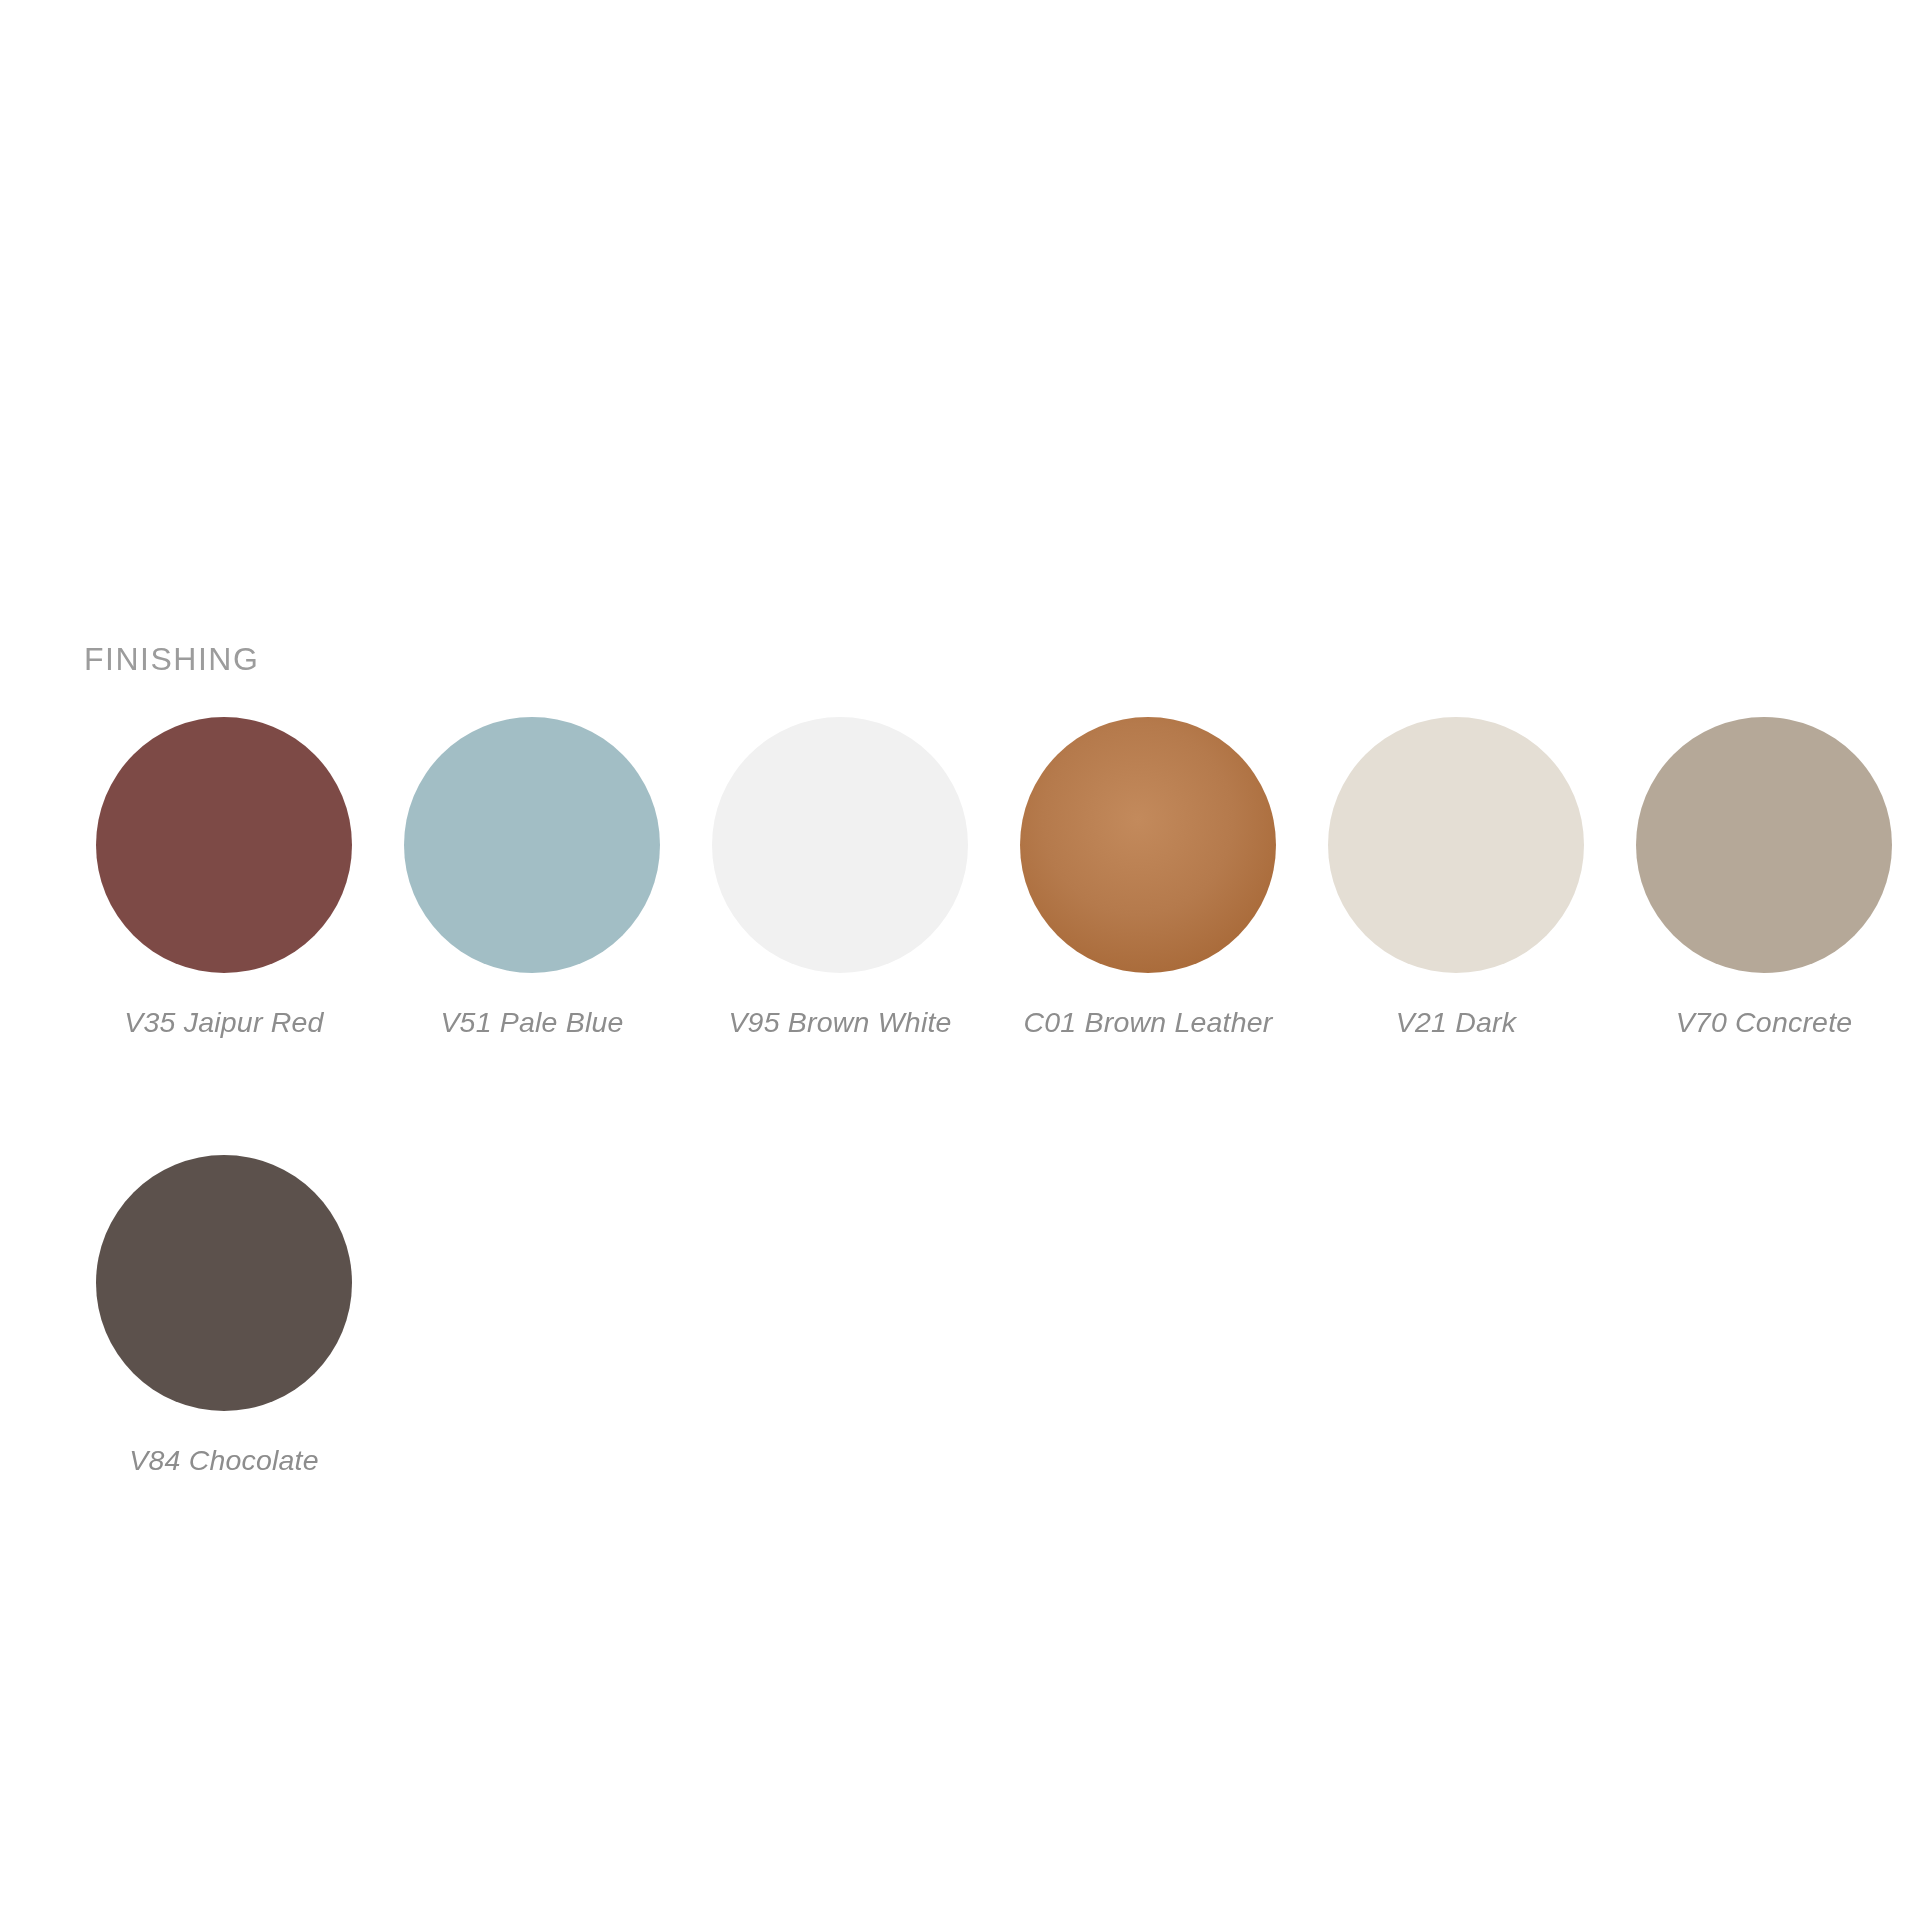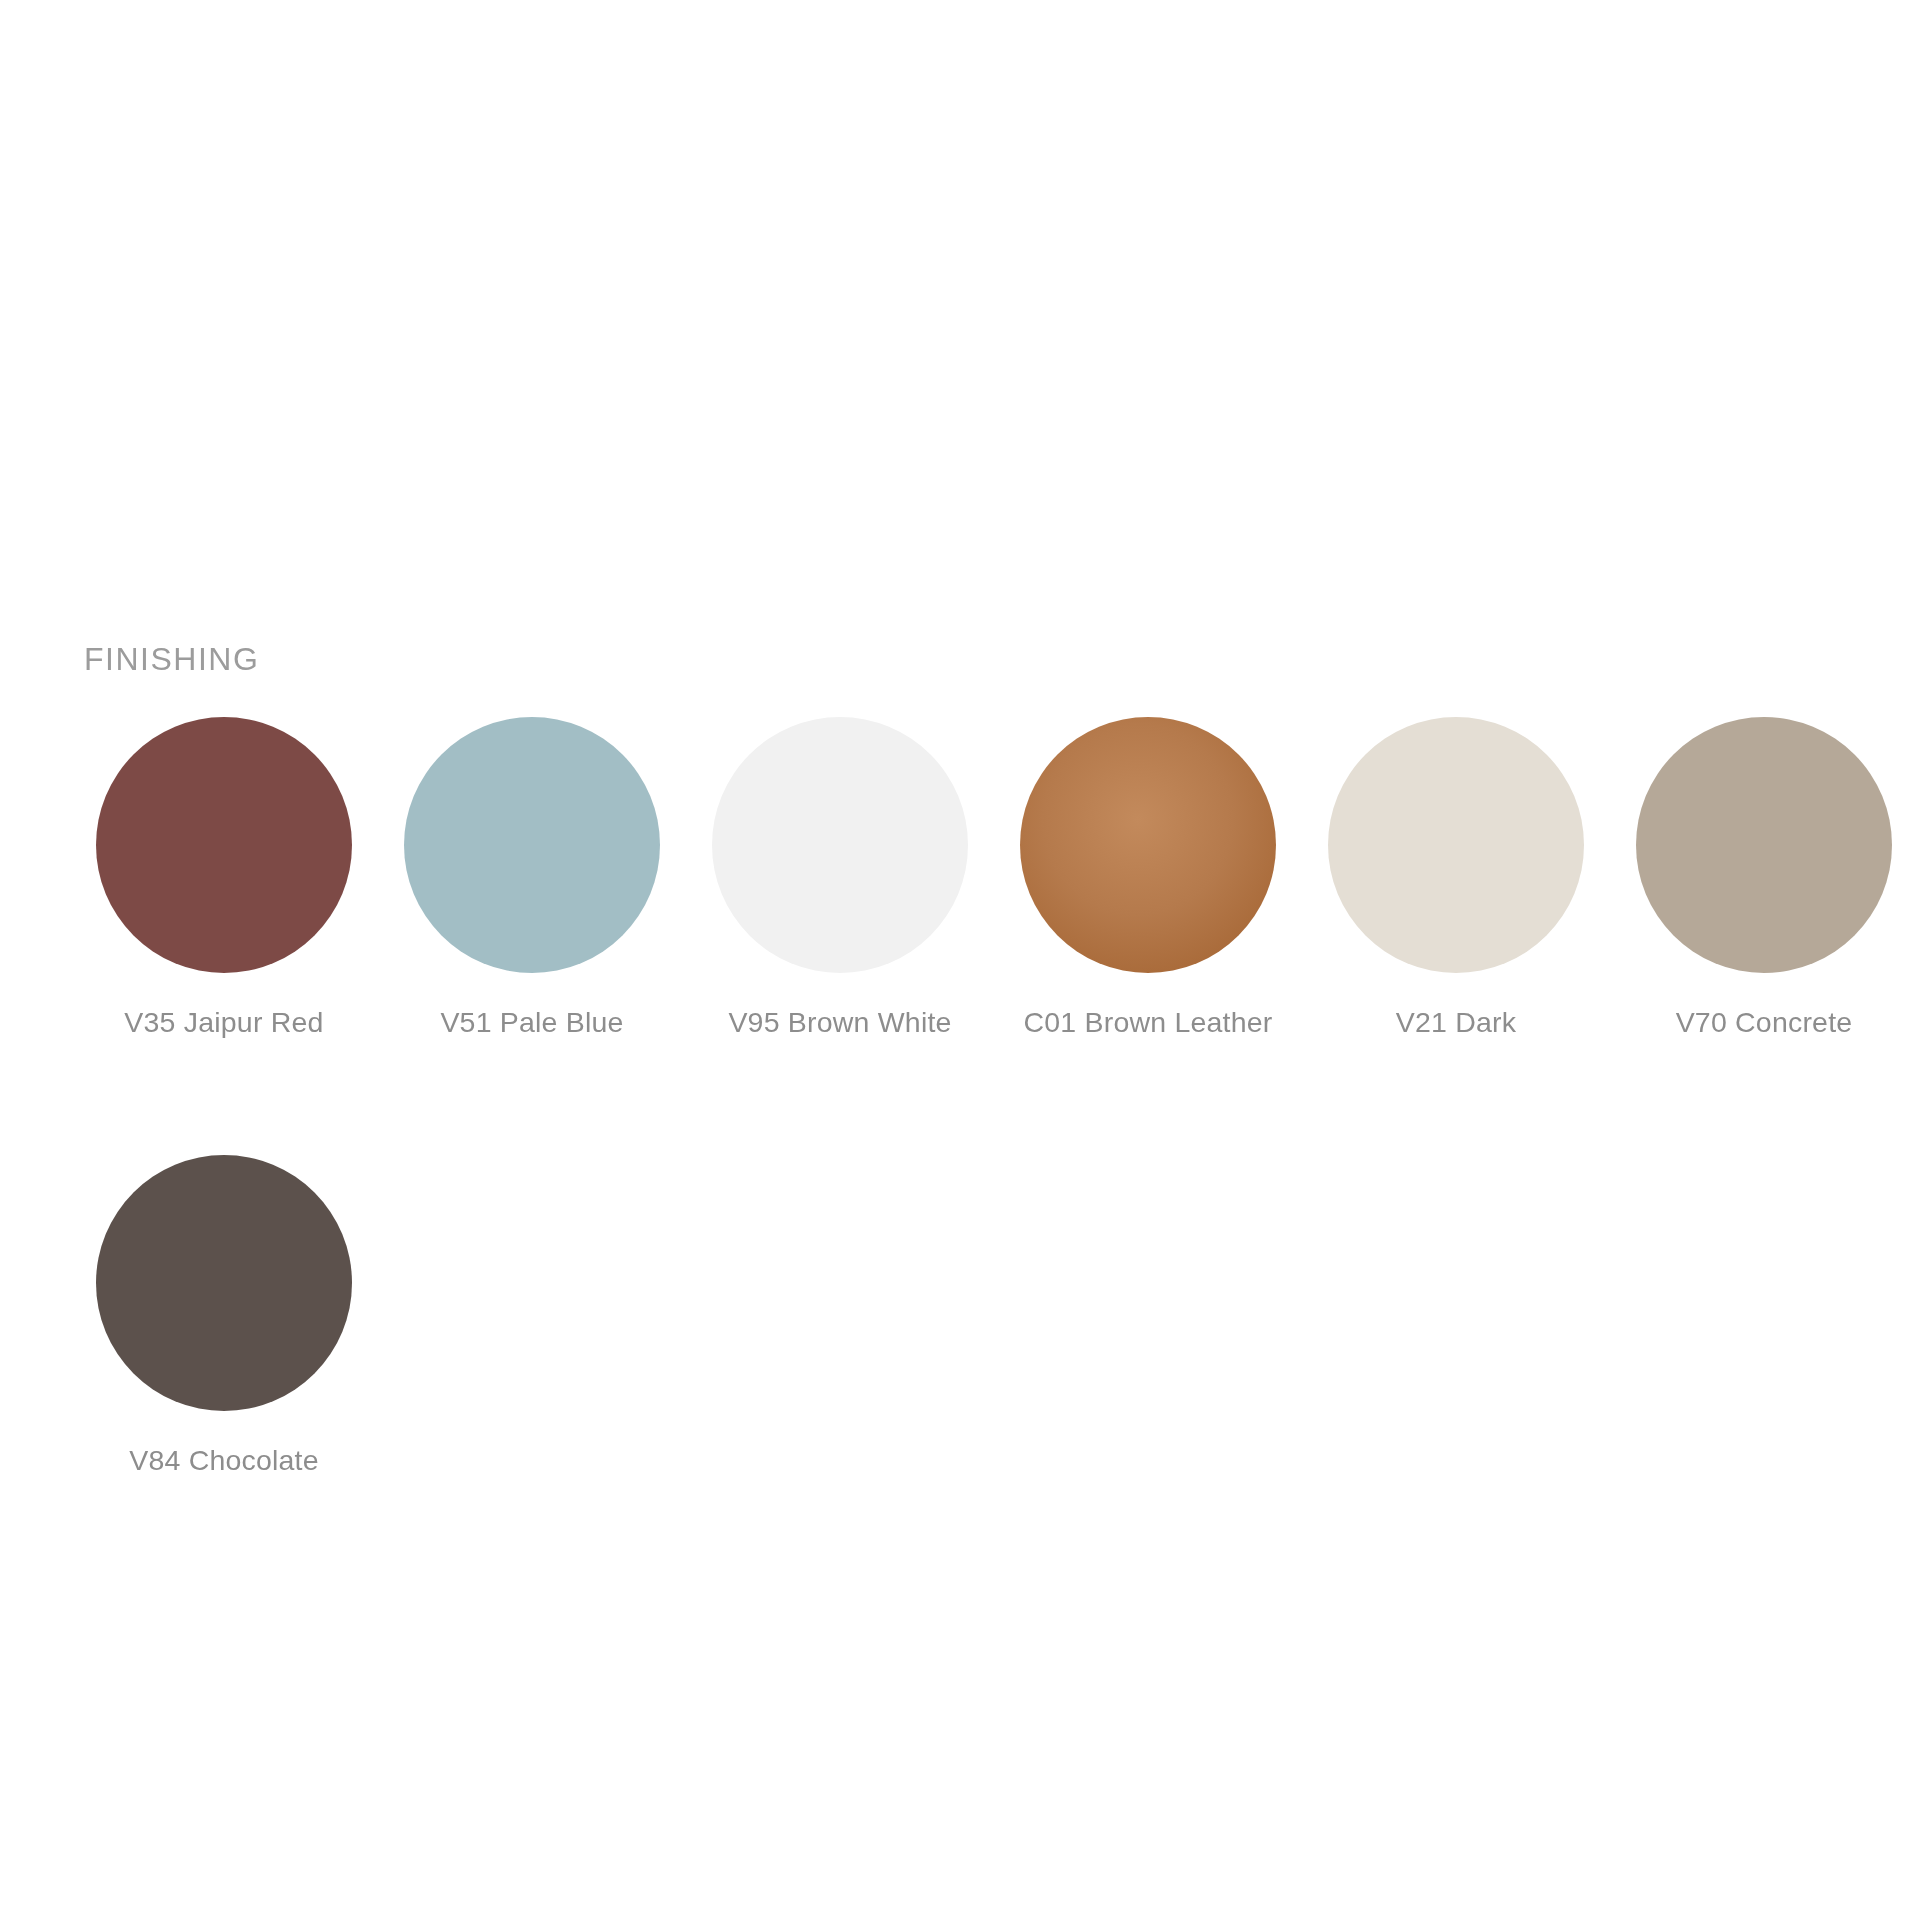--- a/index.html
+++ b/index.html
@@ -39,20 +39,21 @@
     left: 96px;
     top: 717px;
     width: 1765px;
   }
 
   .swatch-row {
     display: flex;
     flex-direction: row;
     align-items: flex-start;
     justify-content: flex-start;
+    font-style: italic;
   }
 
   .swatch-row + .swatch-row {
     margin-top: 117px;
     gap: 41px;
   }
 
   .swatch-cell {
     width: 256px;
     margin-right: 52px;

